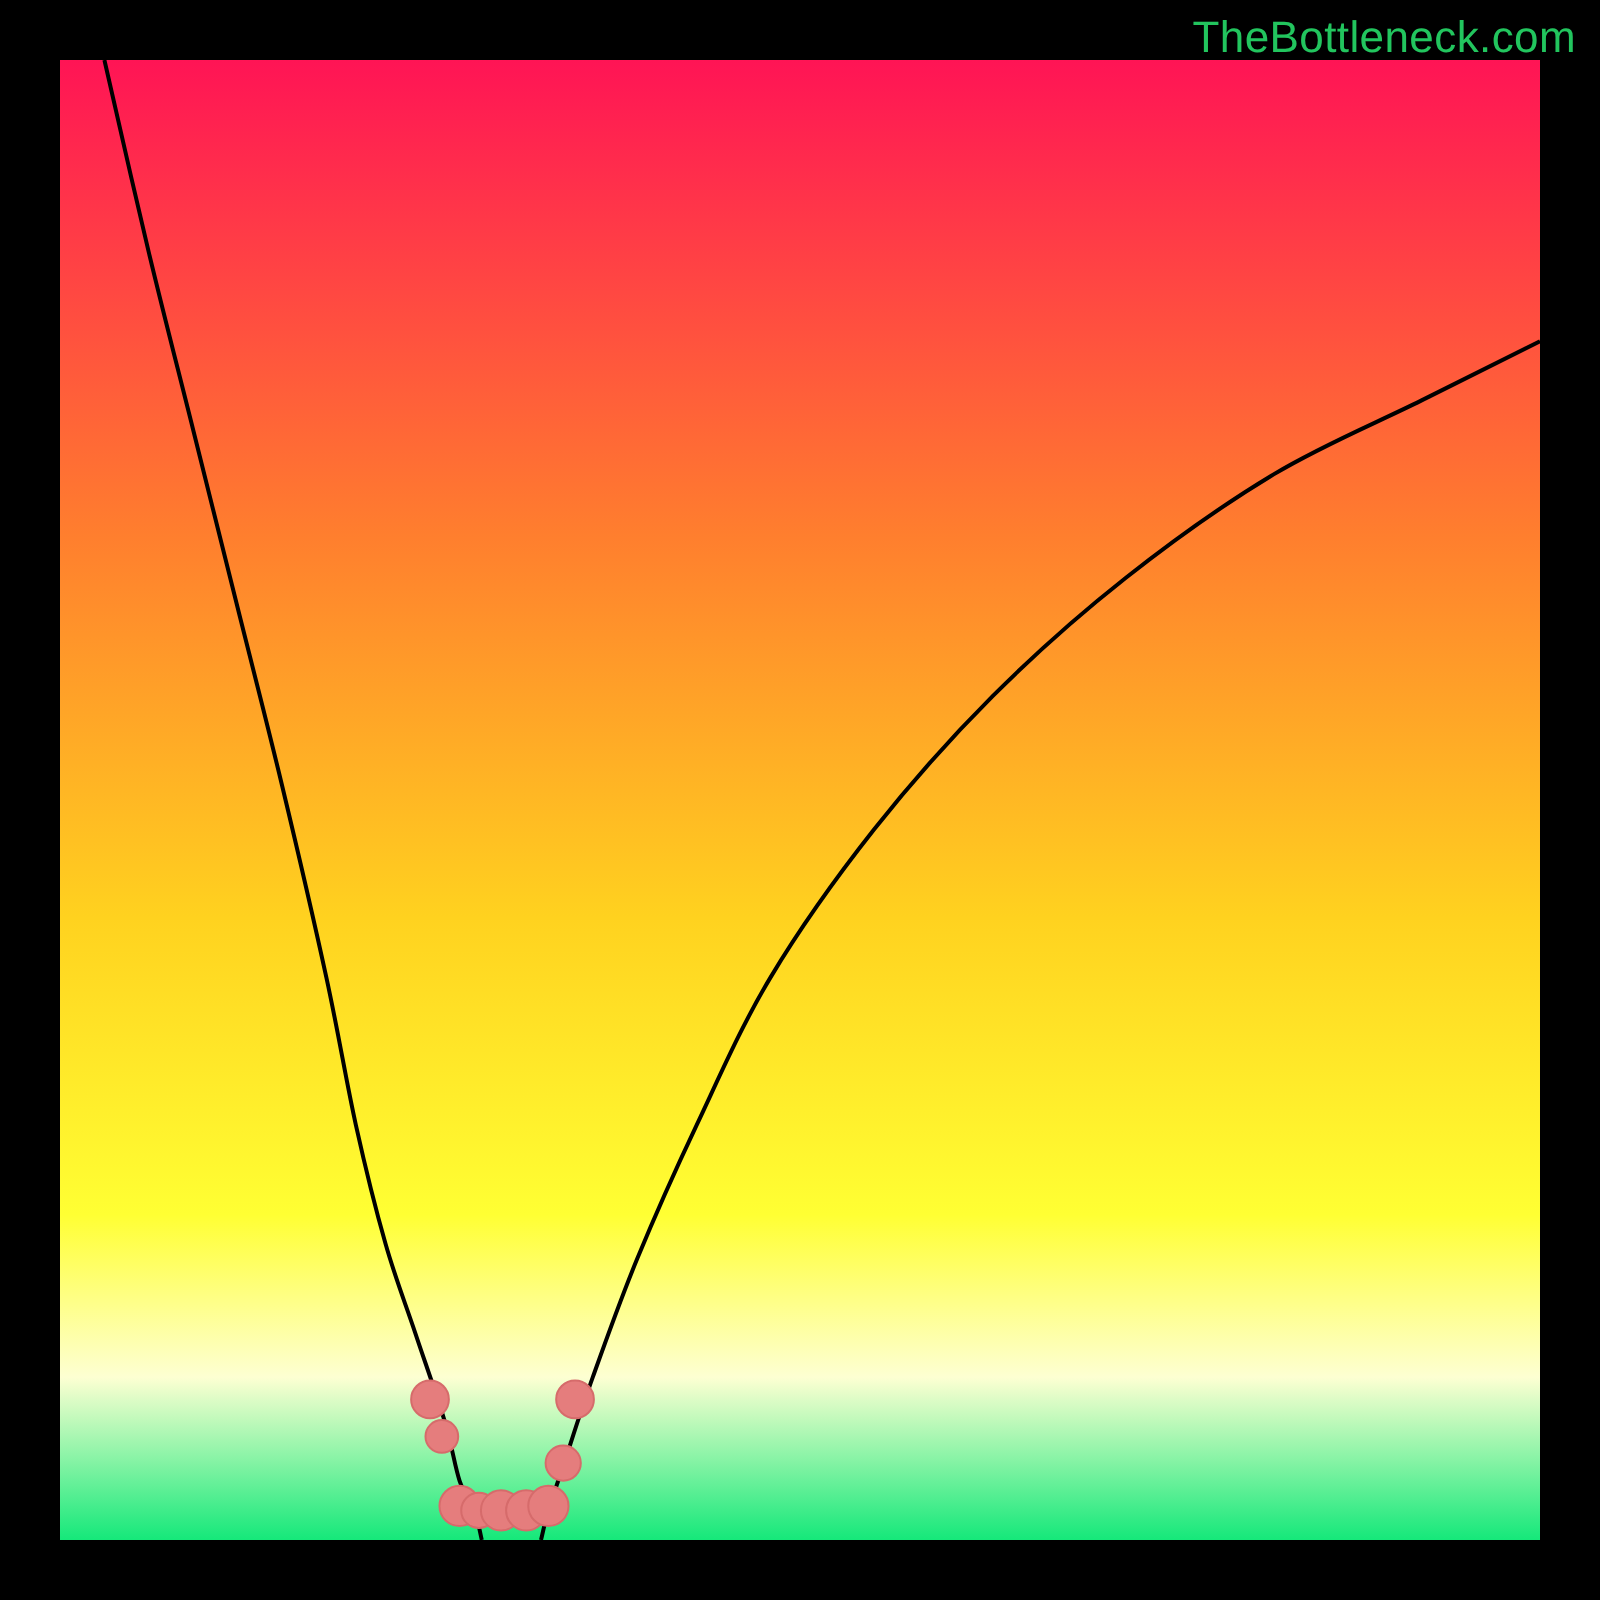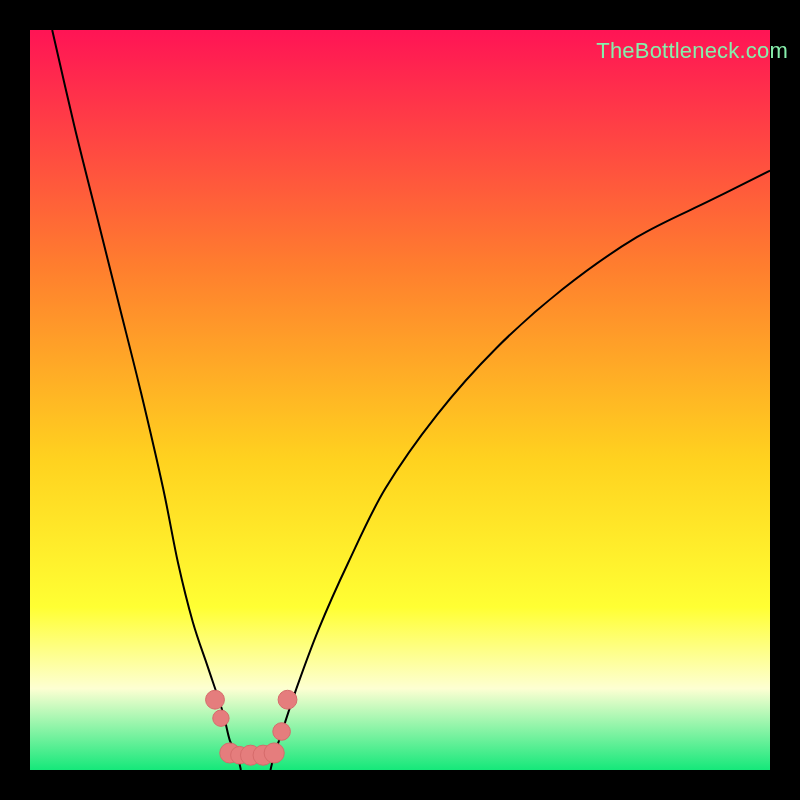--- a/index.html
+++ b/index.html
@@ -23,25 +23,24 @@
     position: absolute;
     left: 0;
     top: 0;
     width: 100%;
     height: 100%;
   }
   .watermark {
     position: absolute;
     top: 6px;
     right: 12px;
-    color: #86efac;
+    color: #22c55e;
     font-size: 22px;
     font-weight: 500;
     letter-spacing: 0.2px;
-    margin-top: 32px;
   }
   svg.curves {
     position: absolute;
     left: 0;
     top: 0;
     width: 100%;
     height: 100%;
   }
 </style>
 </head>

